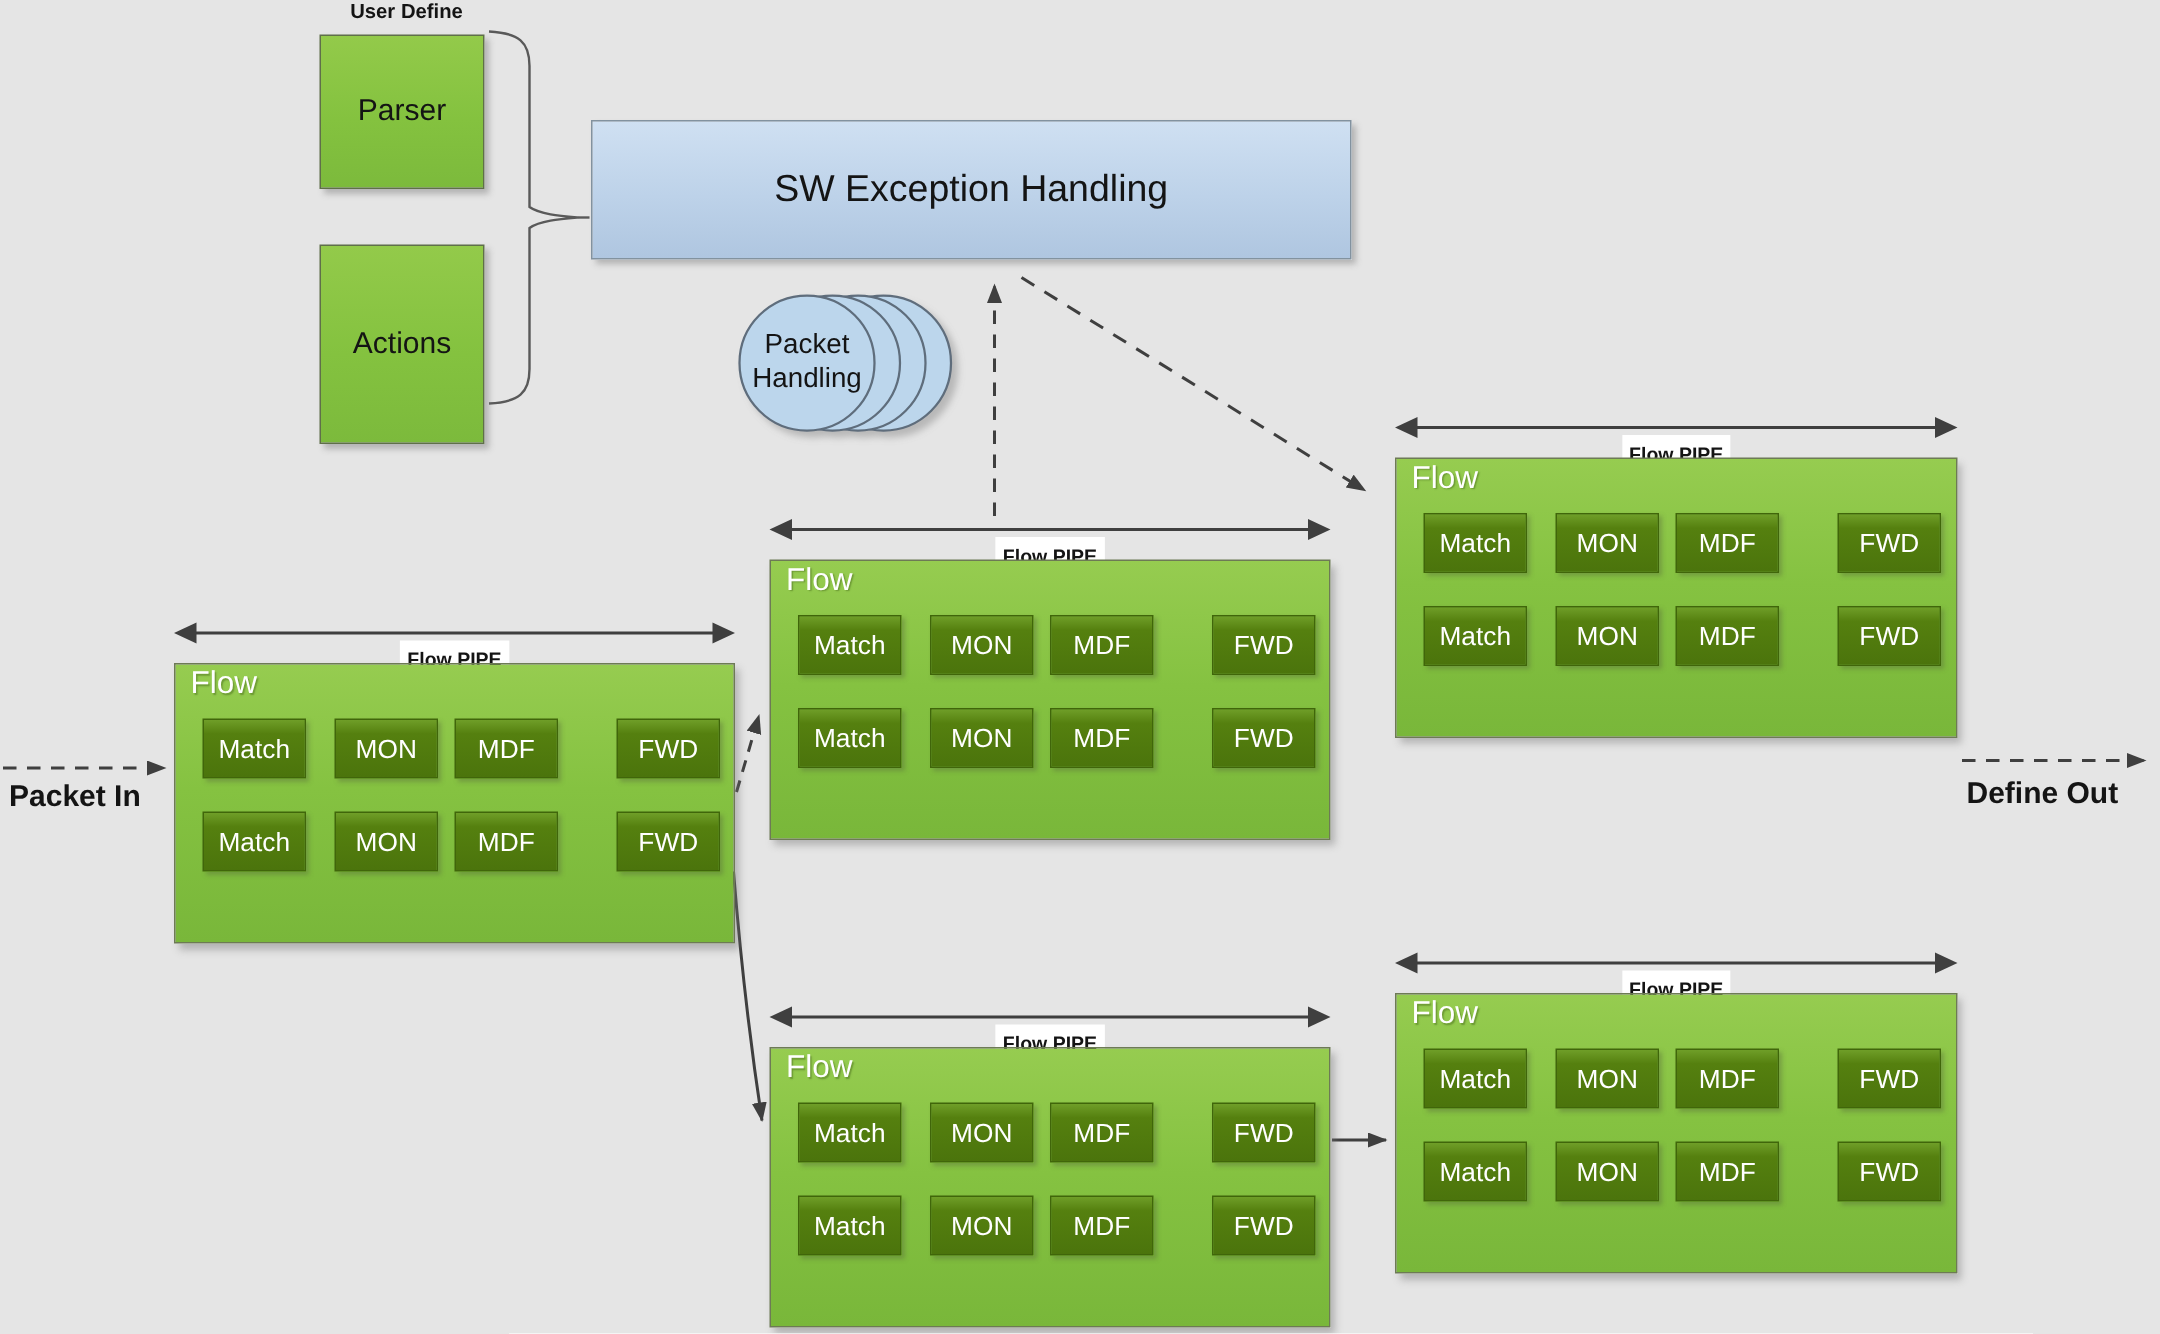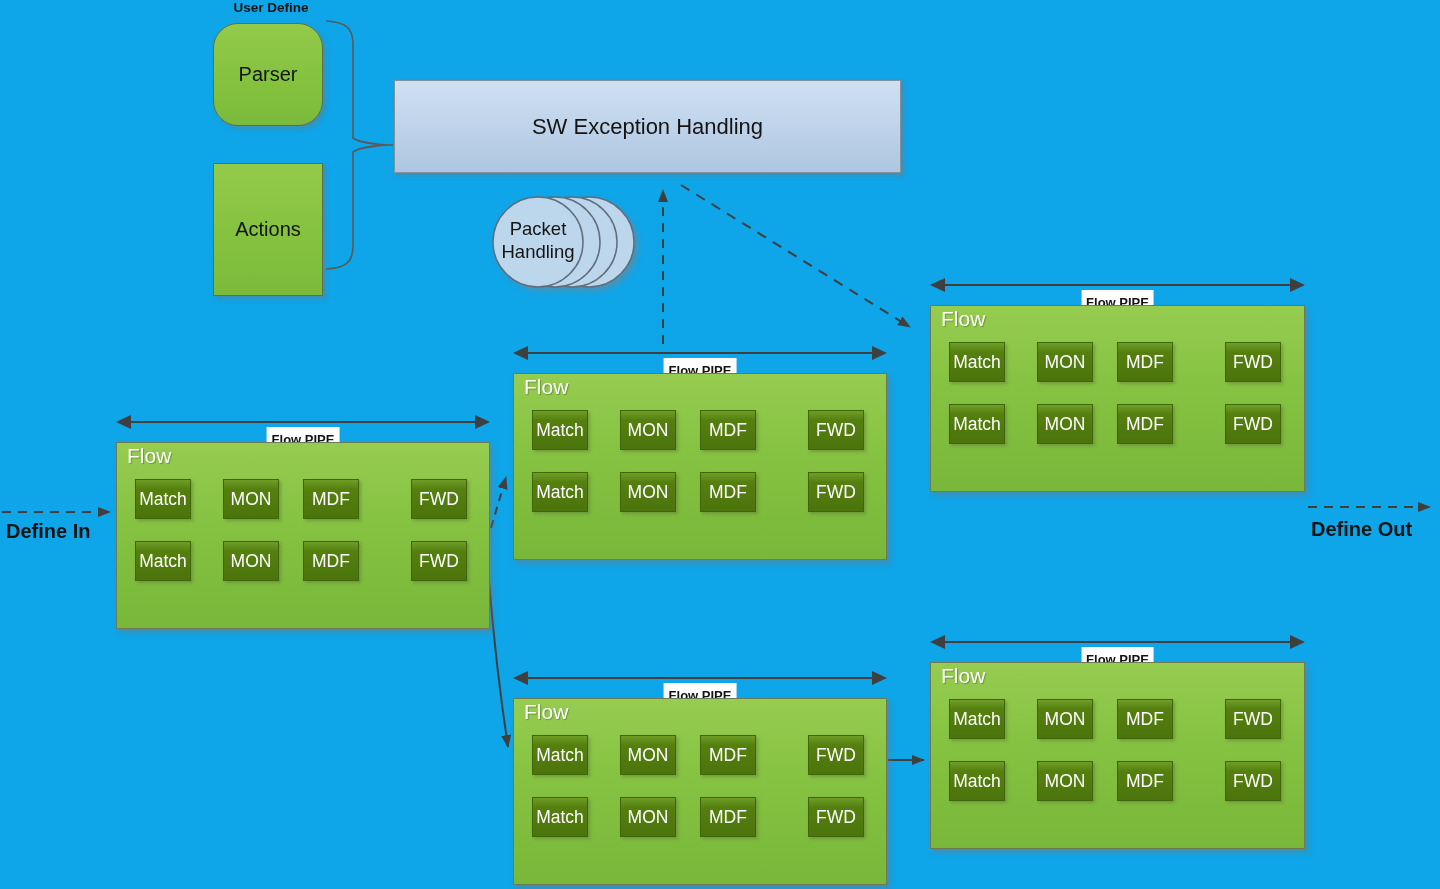--- a/index.html
+++ b/index.html
@@ -1,32 +1,32 @@
 <!DOCTYPE html>
 <html><head>
 <meta charset="utf-8">
 <style>
   * { margin:0; padding:0; box-sizing:border-box; }
   html,body { background:#ffffff; }
   body { font-family:"Liberation Sans", sans-serif; color:#141414; }
-  #canvas { position:relative; width:1440px; height:889px; background:#0ea5e9; overflow:hidden; }
+  #canvas { position:relative; width:1440px; height:889px; background:#e5e5e5; overflow:hidden; }
   #connectors { position:absolute; left:0; top:0; }
 
   
   #user-define { position:absolute; left:217px; top:0; width:108px; text-align:center;
                  font-weight:bold; font-size:13.5px; }
   .gbox { position:absolute; display:flex; align-items:center; justify-content:center;
           font-size:20px; background:linear-gradient(180deg,#93ca4a 0%,#84c23f 55%,#7cba3c 100%);
           border:1px solid #5f6f49; box-shadow:3px 3px 4px rgba(120,120,120,.45); }
-  #parser  { left:213px; top:23px;  width:110px; height:103px;border-radius:25px; }
+  #parser  { left:213px; top:23px;  width:110px; height:103px; }
   #actions { left:213px; top:163px; width:110px; height:133px; }
 
   
   #swbox { position:absolute; left:394px; top:80px; width:507px; height:93px;
-           display:flex; align-items:center; justify-content:center; font-size:22px;
+           display:flex; align-items:center; justify-content:center; font-size:25px;
            background:linear-gradient(180deg,#cfe0f2 0%,#bdd2e9 55%,#afc6e0 100%);
            border:1px solid #82929f; box-shadow:3px 3px 4px rgba(120,120,120,.45); }
 
   
   #pp-label { position:absolute; left:494px; top:217px; width:88px; text-align:center;
               font-size:18.5px; line-height:23px; }
 
   .io-label { position:absolute; font-weight:bold; font-size:20px; }
   #packet-in  { left:6px;   top:520px; }
   #packet-out { left:1311px; top:518px; }
@@ -47,21 +47,21 @@
   .tr { right:0; border-left:15px solid #3f3f3f; }
   .pipe-title { position:absolute; left:50%; transform:translateX(-50%); top:18px;
                 line-height:26px; padding:0 5px; background:#ffffff;
                 font-weight:bold; font-size:13px; white-space:nowrap; }
 
   .flow-box { position:relative; height:187px;
               background:linear-gradient(180deg,#96cc50 0%,#85c241 45%,#79b73a 100%);
               border:1.5px solid #6d7a55; box-shadow:3px 4px 5px rgba(120,120,120,.45); }
   .flow-title { position:absolute; left:10px; top:1px; color:#ffffff; font-weight:normal;
                 font-size:21px; text-shadow:1px 1px 1px rgba(60,90,20,.45); }
-  .stage { position:absolute; width:56px; height:40px; display:flex; align-items:center;
+  .stage { position:absolute; width:69px; height:40px; display:flex; align-items:center;
            justify-content:center; color:#ffffff; font-size:17.5px;
            background:linear-gradient(180deg,#6f9e28 0%,#55800f 24%,#4b740c 100%);
            border:1px solid #40660a; box-shadow:2px 2px 3px rgba(90,110,60,.45); }
   .c0{left:18px} .c1{left:106px} .c2{left:186px} .c3{left:294px}
   .r0{top:36px} .r1{top:98px}
 </style>
 </head>
 <body>
 
 <div id="canvas">
@@ -103,21 +103,21 @@
   <div id="actions" class="gbox">
     <span>Actions</span>
   </div>
 
   <div id="swbox">
     <span>SW Exception Handling</span>
   </div>
 
   <div id="pp-label">Packet Handling</div>
 
-  <div id="packet-in" class="io-label">Define In</div>
+  <div id="packet-in" class="io-label">Packet In</div>
   <div id="packet-out" class="io-label">Define Out</div>
 
   <div class="pipe-group pg-left">
     <div class="pipe-header">
       <span class="hline"></span>
       <span class="tri tl"></span>
       <span class="tri tr"></span>
       <span class="pipe-title">Flow PIPE</span>
     </div>
     <div class="flow-box">

